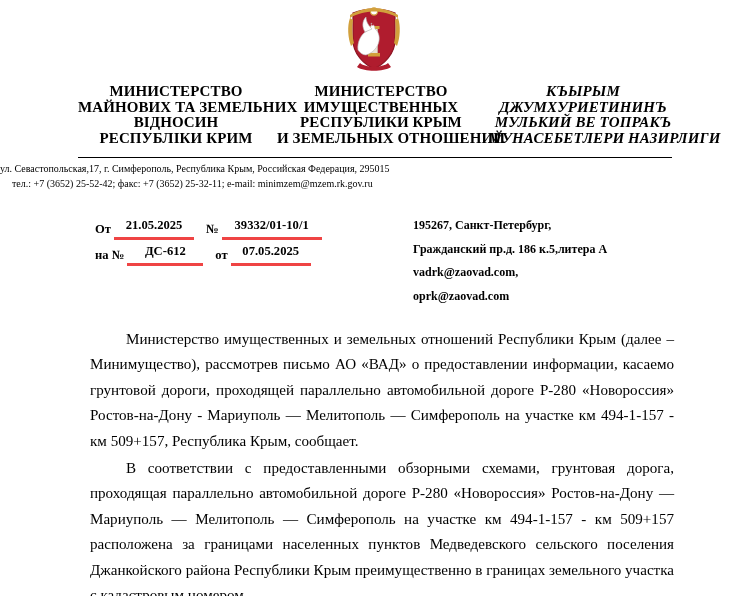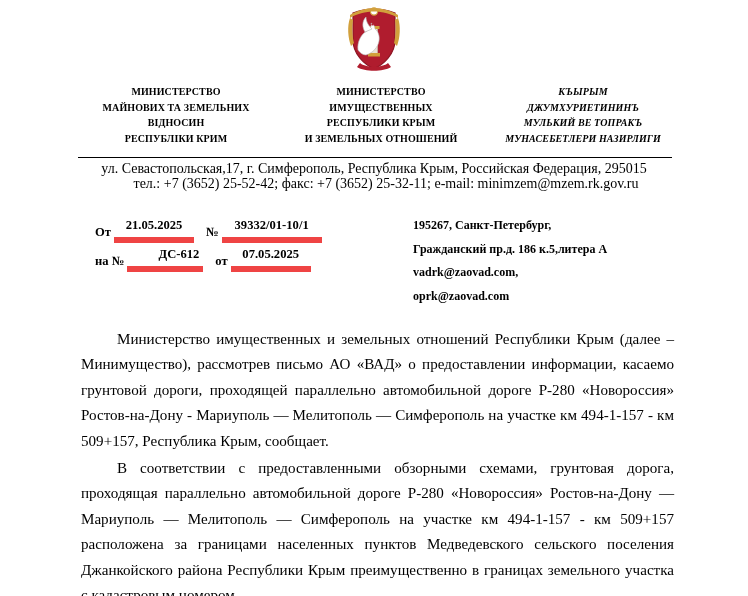--- a/index.html
+++ b/index.html
@@ -41,36 +41,36 @@
     top: 84px;
     left: 78px;
     width: 600px;
     display: flex;
     justify-content: space-between;
     align-items: flex-start;
   }
   .hdr-col {
     text-align: center;
     font-weight: bold;
-    font-size: 10px;
+    font-size: 15px;
     line-height: 15.5px;
     letter-spacing: 0.1px;
   }
   .hdr-col.left { width: 196px; }
   .hdr-col.mid { width: 208px; }
   .hdr-col.right { width: 190px; font-style: italic; }
   .hdr-line { display: block; white-space: nowrap; }
 
   
   .addr {
     position: absolute;
     left: 0;
     width: 748px;
-    text-align: center;
-    font-size: 14px;
+    text-align: left;
+    font-size: 10px;
     line-height: 16px;
   }
   .addr.l1 { top: 161px; }
   .addr.l2 { top: 176px; padding-left: 12px; }
 
   .rule {
     position: absolute;
     left: 78px;
     top: 157px;
     width: 594px;
@@ -89,26 +89,26 @@
   .refrow {
     display: flex;
     align-items: flex-end;
     white-space: nowrap;
     font-weight: bold;
   }
   .reflabel { margin-right: 3px; }
   .refval {
     display: inline-block;
     text-align: center;
-    border-bottom: 6px solid #ef4444;
+    border-bottom: 3px solid #ef4444;
     padding: 0 4px 1px 4px;
   }
   .w-date { min-width: 72px; }
   .w-num { min-width: 92px; }
-  .w-in  { min-width: 68px; text-align: right; }
+  .w-in  { min-width: 68px; }
   .gap-md { display: inline-block; width: 12px; }
 
   
   .addressee {
     position: absolute;
     left: 413px;
     top: 214px;
     width: 320px;
     font-size: 12px;
     font-weight: bold;
@@ -120,21 +120,21 @@
   .body {
     position: absolute;
     left: 78px;
     top: 327px;
     width: 596px;
     font-size: 15.1px;
     line-height: 25.4px;
     text-align: justify;
   }
   .para {
-    margin: 0 0 0 3px;
+    margin: 0 0 0 12px;
     text-indent: 36px;
     text-align: justify;
     text-align-last: left;
   }
   .para + .para { margin-top: 2px; }
   .para.justify-all {
     text-align: justify;
   }
 </style>
 </head>

